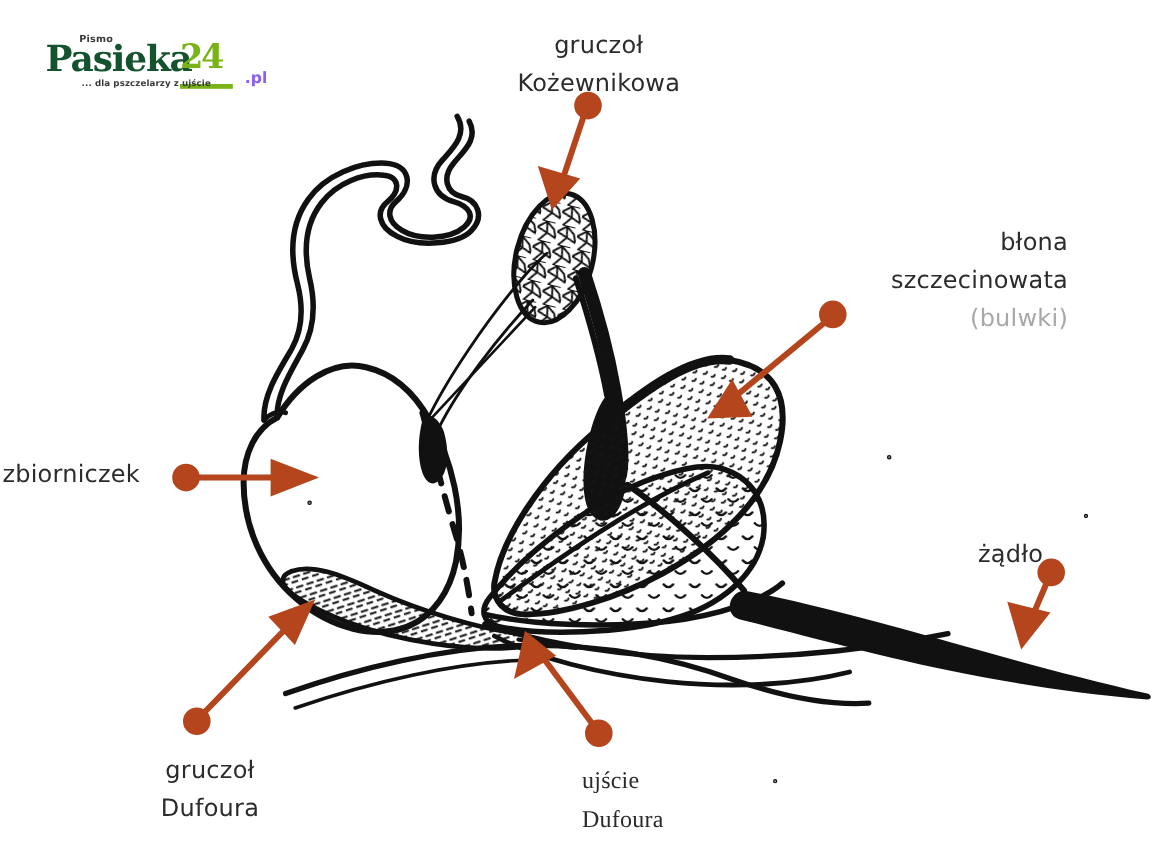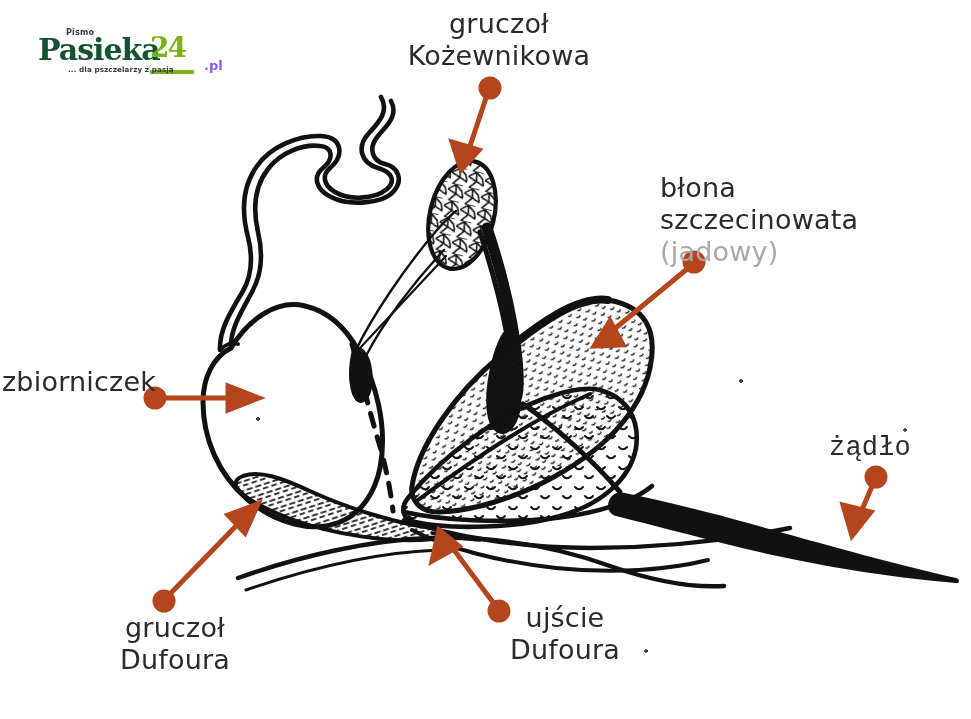--- a/index.html
+++ b/index.html
@@ -39,34 +39,35 @@
     position:absolute;left:30px;top:37px;
     font-family:"DejaVu Sans","Liberation Sans",sans-serif;
     font-size:7.2px;font-weight:bold;color:#3a3a3a;letter-spacing:.1px;
   }
   .logo-ul{position:absolute;left:112px;top:42px;width:44px;height:4px;background:#7ab317;}
 
   
   .label{
     position:absolute;
     color:#2b2b2b;
-    font-size:27px;
+    font-size:20px;
     font-weight:400;
     line-height:32px;
     white-space:nowrap;
     letter-spacing:.2px;
+    margin-top:13px;
   }
   .muted{color:#a8a8a8;}
 
   #lbl-kozewnikowa{left:399px;top:8px;width:200px;text-align:center;}
-  #lbl-blona{left:660px;top:172px;width:230px;text-align:left;}
+  #lbl-blona{left:660px;top:172px;width:230px;text-align:right;}
   #lbl-zbiorniczek{left:2px;top:366px;width:172px;text-align:left;}
-  #lbl-zadlo{left:815px;top:432px;width:110px;text-align:center;font-family:Liberation Mono, monospace;}
+  #lbl-zadlo{left:815px;top:432px;width:110px;}
   #lbl-dufoura{left:95px;top:612px;width:160px;text-align:center;}
-  #lbl-ujscie{left:485px;top:602px;width:160px;text-align:center;}
+  #lbl-ujscie{left:485px;top:622px;width:160px;text-align:left;font-family:Liberation Serif, serif;}
 
   svg{position:absolute;left:0;top:0;}
   #art,#leaders{width:971px;height:719px;overflow:visible;}
 </style>
 </head>
 <body>
 
 <div id="stage">
 
   <svg id="art" viewBox="0 0 971 719">
@@ -234,32 +235,32 @@
       </g>
     </g>
   </svg>
 
   <div class="logo">
     <div class="logo-pismo">Pismo</div>
     <div class="logo-pasieka">Pasieka</div>
     <div class="logo-ul"></div>
     <div class="logo-24">24</div>
     <div class="logo-pl">.pl</div>
-    <div class="logo-tag">... dla pszczelarzy z pasją</div>
+    <div class="logo-tag">... dla pszczelarzy z ujście</div>
   </div>
 
   <div class="label" id="lbl-kozewnikowa">
     <div>gruczoł</div>
     <div>Kożewnikowa</div>
   </div>
 
   <div class="label" id="lbl-blona">
     <div>błona</div>
     <div>szczecinowata</div>
-    <div class="muted">(jadowy)</div>
+    <div class="muted">(bulwki)</div>
   </div>
 
   <div class="label" id="lbl-zbiorniczek">
     <div>zbiorniczek</div>
   </div>
 
   <div class="label" id="lbl-zadlo">
     <div>żądło</div>
   </div>
 

